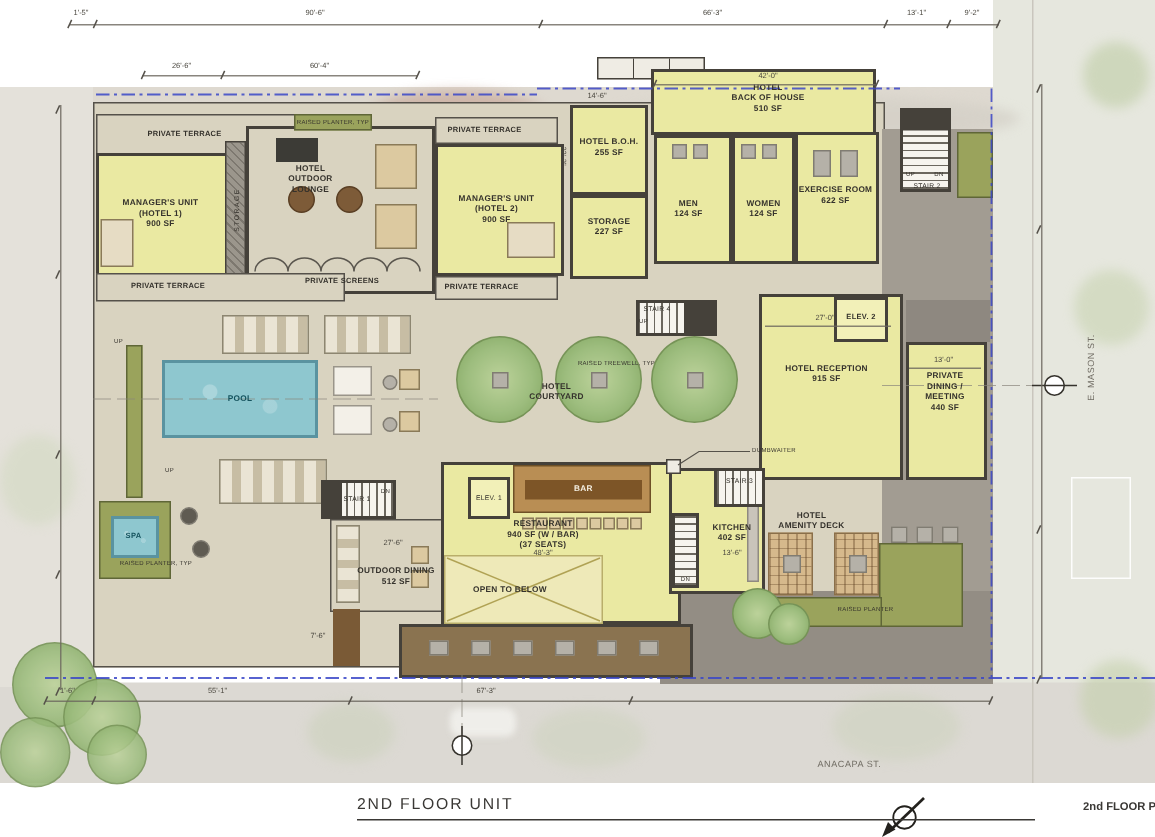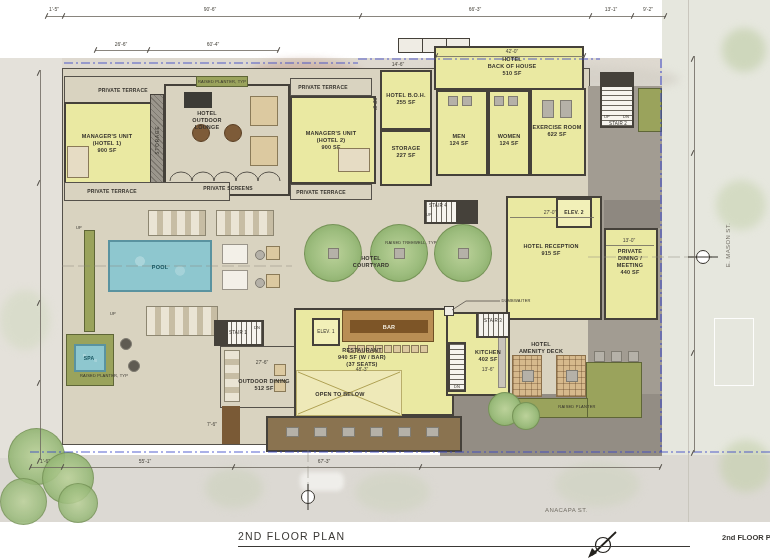--- a/index.html
+++ b/index.html
@@ -358,19 +358,19 @@
   <div class="dim" style="left:550px;top:212px;">27'-0"</div>
   <div class="dline" style="left:606px;top:245px;width:48px;height:1px;"></div>
   <div class="dim" style="left:629px;top:240px;">13'-0"</div>
   <div class="dim" style="left:398px;top:64px;">14'-6"</div>
   <div class="dim vlbl" style="left:375px;top:104px;">22'-3"</div>
   <div class="dim" style="left:262px;top:362px;">27'-6"</div>
   <div class="dim" style="left:488px;top:369px;">13'-6"</div>
   <div class="dim" style="left:362px;top:369px;">48'-3"</div>
   <div class="dim" style="left:212px;top:424px;">7'-6"</div>
 
-  <div class="title-text" style="left:238px;top:530px;">2ND FLOOR PLAN</div>
+  <div class="title-text" style="left:238px;top:530px;">2ND FLOOR UNIT</div>
   <div class="abs" style="left:238px;top:546px;width:452px;height:1px;background:#3a3835;z-index:10;"></div>
   <div class="street" style="left:545px;top:507px;">ANACAPA ST.</div>
   <div class="street vlbl" style="left:728px;top:245px;position:absolute;">E. MASON ST.</div>
   <div class="corner" style="left:722px;top:533px;">2nd FLOOR PL</div>
 
 </div>
 
 </body></html>

